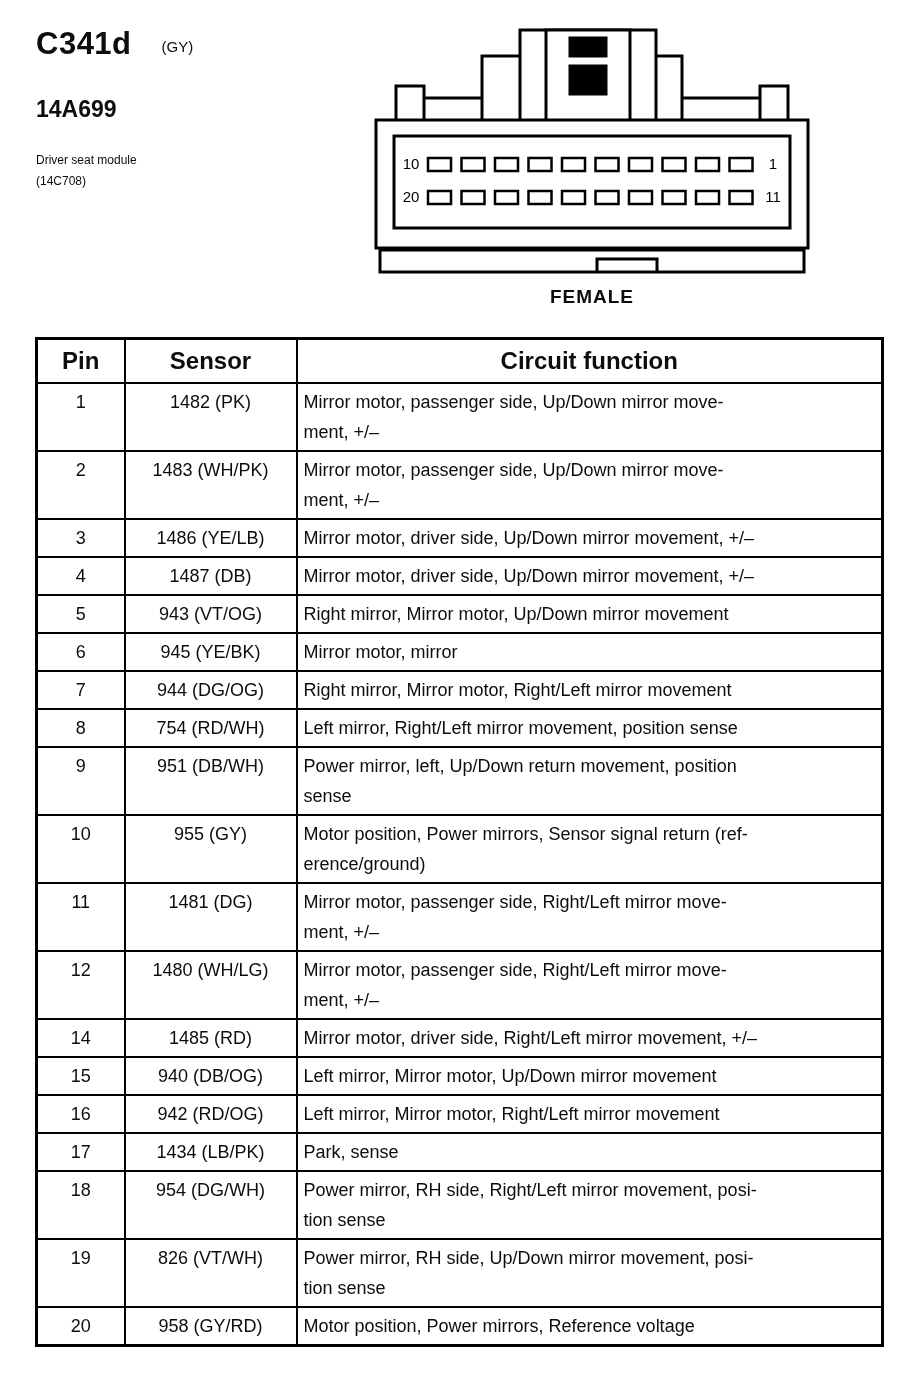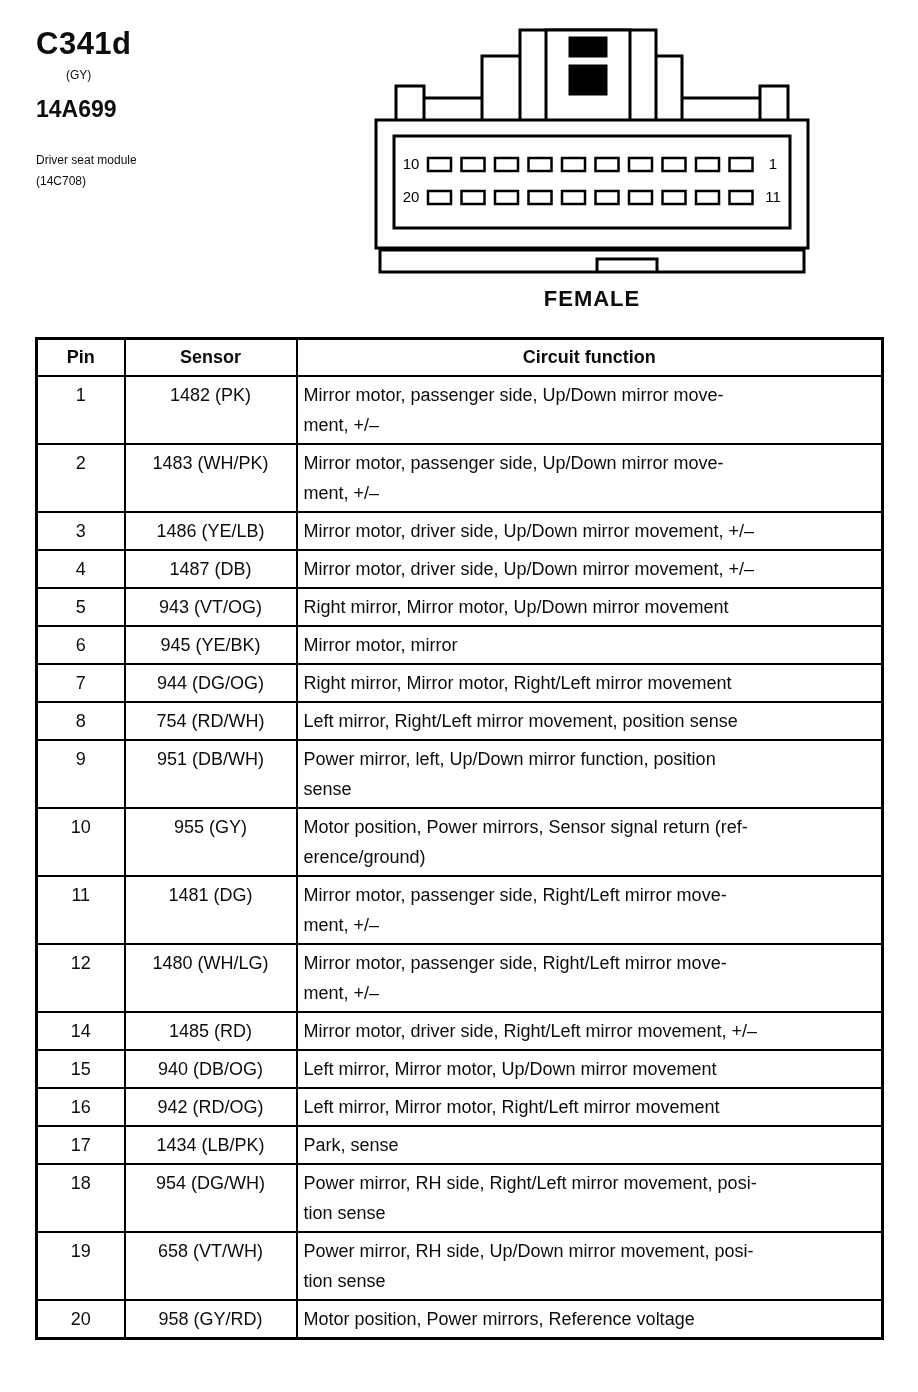--- a/index.html
+++ b/index.html
@@ -10,47 +10,47 @@
     height: 1392px;
     margin: 0 auto;
     background: #ffffff;
     font-family: "Liberation Sans", sans-serif;
     color: #0d0d0d;
     overflow: hidden;
   }
 
   
   .id-block { position: absolute; left: 36px; top: 26px; }
-  .connector-line { display: flex; align-items: flex-start; flex-direction: column; }
+  .connector-line { display: flex; align-items: flex-start; }
   .connector-id { font-size: 31px; font-weight: bold; letter-spacing: 0.5px; }
-  .connector-color { font-size: 12px; margin-left: 30px; margin-top: 6px; }
+  .connector-color { font-size: 15px; margin-left: 30px; margin-top: 12px; }
   .part-number { position: absolute; left: 36px; top: 96px; font-size: 23px; font-weight: bold; }
   .module-block { position: absolute; left: 36px; top: 150px; font-size: 12px; line-height: 21px; }
 
   
   .connector-wrap { position: absolute; left: 374px; top: 28px; width: 436px; }
   .gender-label {
     position: absolute; left: 374px; top: 286px; width: 436px;
-    text-align: center; font-size: 22px; font-weight: bold; letter-spacing: 1px;
+    text-align: center; font-size: 19px; font-weight: bold; letter-spacing: 1px;
   }
 
   
   table.pinout {
     position: absolute; left: 35px; top: 337px;
     width: 846px;
     border-collapse: collapse;
     table-layout: fixed;
   }
   table.pinout, table.pinout th, table.pinout td { border: 2px solid #000; }
   table.pinout { border-width: 3px; }
   col.col-pin { width: 88px; }
   col.col-circuit { width: 172px; }
   col.col-func { width: 586px; }
   table.pinout th {
-    font-size: 18px; font-weight: bold; text-align: center;
+    font-size: 24px; font-weight: bold; text-align: center;
     padding: 7px 4px; background: #fff;
   }
   table.pinout td {
     font-size: 18px; line-height: 30px; vertical-align: top;
     padding: 3px 6px; background: #fff;
   }
   td.pin-cell { text-align: center; }
   td.circuit-cell { text-align: center; white-space: nowrap; }
   td.func-cell { text-align: left; padding-left: 20px; white-space: pre-line; }
 </style>
@@ -171,21 +171,21 @@
           <td class="func-cell">Right mirror, Mirror motor, Right/Left mirror movement</td>
         </tr>
         <tr>
           <td class="pin-cell">8</td>
           <td class="circuit-cell">754 (RD/WH)</td>
           <td class="func-cell">Left mirror, Right/Left mirror movement, position sense</td>
         </tr>
         <tr>
           <td class="pin-cell">9</td>
           <td class="circuit-cell">951 (DB/WH)</td>
-          <td class="func-cell">Power mirror, left, Up/Down mirror function, position
+          <td class="func-cell">Power mirror, left, Up/Down return movement, position
 sense</td>
         </tr>
         <tr>
           <td class="pin-cell">10</td>
           <td class="circuit-cell">955 (GY)</td>
           <td class="func-cell">Motor position, Power mirrors, Sensor signal return (ref-
 erence/ground)</td>
         </tr>
         <tr>
           <td class="pin-cell">11</td>
@@ -220,21 +220,21 @@
           <td class="func-cell">Park, sense</td>
         </tr>
         <tr>
           <td class="pin-cell">18</td>
           <td class="circuit-cell">954 (DG/WH)</td>
           <td class="func-cell">Power mirror, RH side, Right/Left mirror movement, posi-
 tion sense</td>
         </tr>
         <tr>
           <td class="pin-cell">19</td>
-          <td class="circuit-cell">658 (VT/WH)</td>
+          <td class="circuit-cell">826 (VT/WH)</td>
           <td class="func-cell">Power mirror, RH side, Up/Down mirror movement, posi-
 tion sense</td>
         </tr>
         <tr>
           <td class="pin-cell">20</td>
           <td class="circuit-cell">958 (GY/RD)</td>
           <td class="func-cell">Motor position, Power mirrors, Reference voltage</td>
         </tr>
       </tbody>
   </table>

